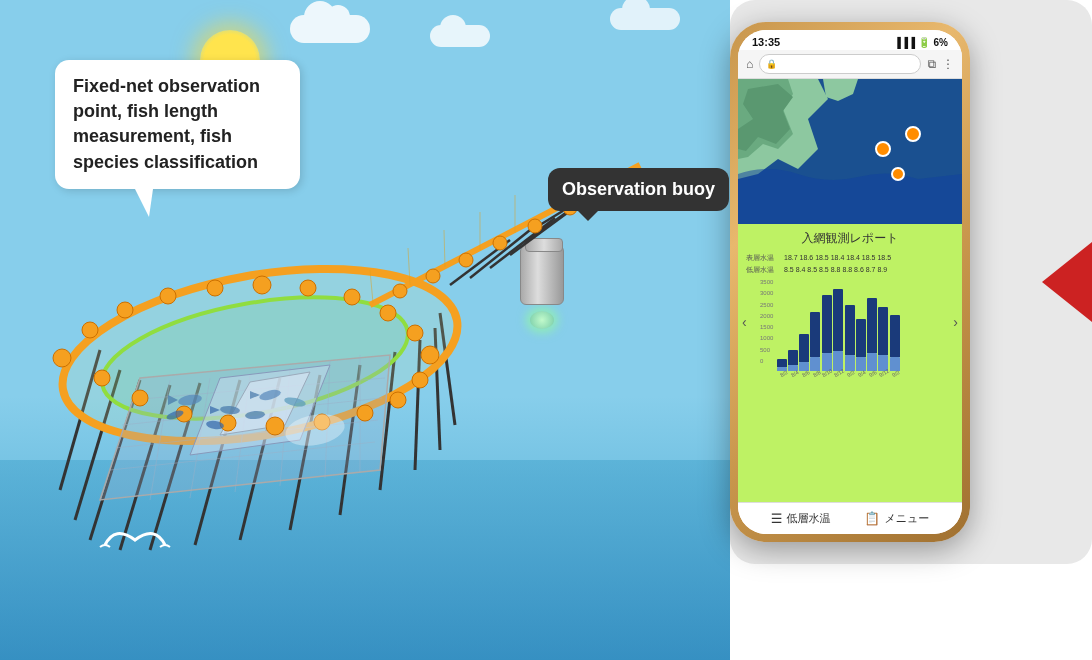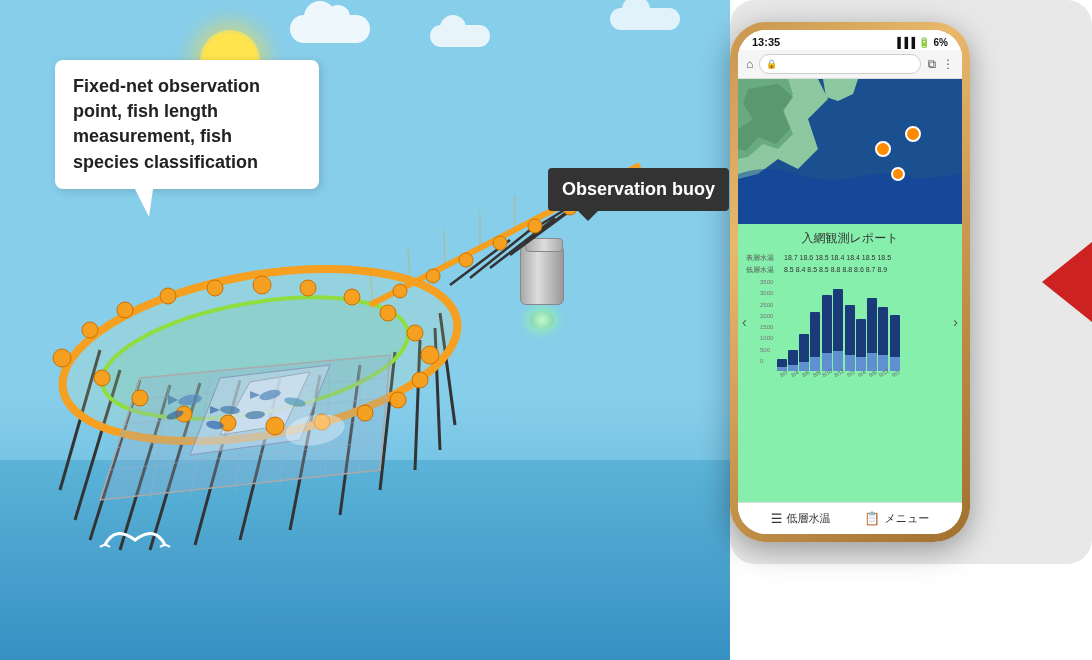--- a/index.html
+++ b/index.html
@@ -42,23 +42,23 @@
       background: linear-gradient(180deg, #4AA8D0 0%, #2980B9 100%);
       opacity: 0.6;
     }
 
     
     .callout-box {
       position: absolute;
       top: 60px;
       left: 55px;
       background: white;
-      border-radius: 8px;
+      border-radius: 14px;
       padding: 14px 18px;
-      width: 264px;
+      width: 245px;
       box-shadow: 2px 2px 8px rgba(0,0,0,0.15);
     }
     .callout-box::after {
       content: '';
       position: absolute;
       bottom: -28px;
       left: 80px;
       width: 0;
       height: 0;
       border-left: 14px solid transparent;
@@ -72,21 +72,21 @@
       line-height: 1.4;
     }
 
     
     .buoy-callout {
       position: absolute;
       top: 168px;
       left: 548px;
       background: #333;
       color: white;
-      border-radius: 4px;
+      border-radius: 12px;
       padding: 10px 14px;
       font-size: 18px;
       font-weight: bold;
       line-height: 1.3;
       z-index: 10;
     }
     .buoy-callout::after {
       content: '';
       position: absolute;
       bottom: -10px;
@@ -233,21 +233,21 @@
       background: linear-gradient(135deg, #8DC8A0 0%, #5BAE78 30%, #3A8090 50%, #1A5090 70%, #1040A0 100%);
       position: relative;
       overflow: hidden;
     }
 
     
     .report-section {
       flex: 1;
       padding: 6px 8px;
       overflow: hidden;
-      background: #86efac;
+      background: #bef264;
     }
     .report-title {
       text-align: center;
       font-size: 12px;
       color: #333;
       margin-bottom: 6px;
       font-weight: normal;
     }
 
     

